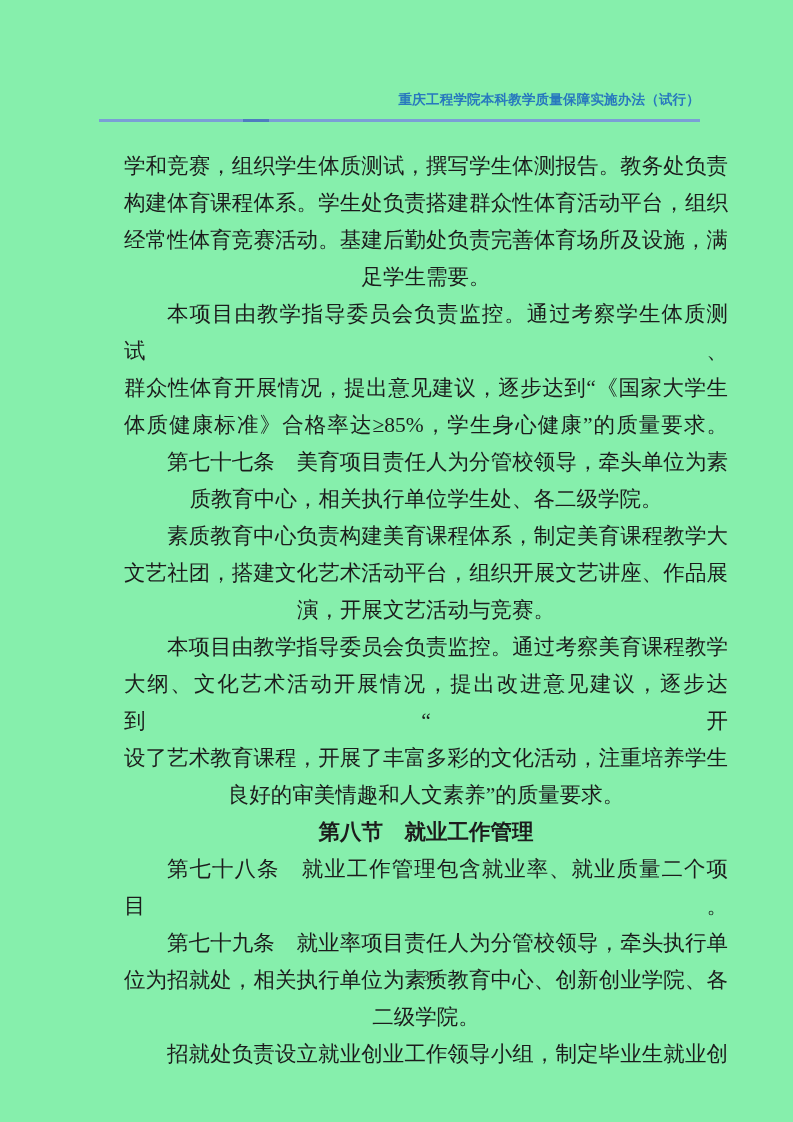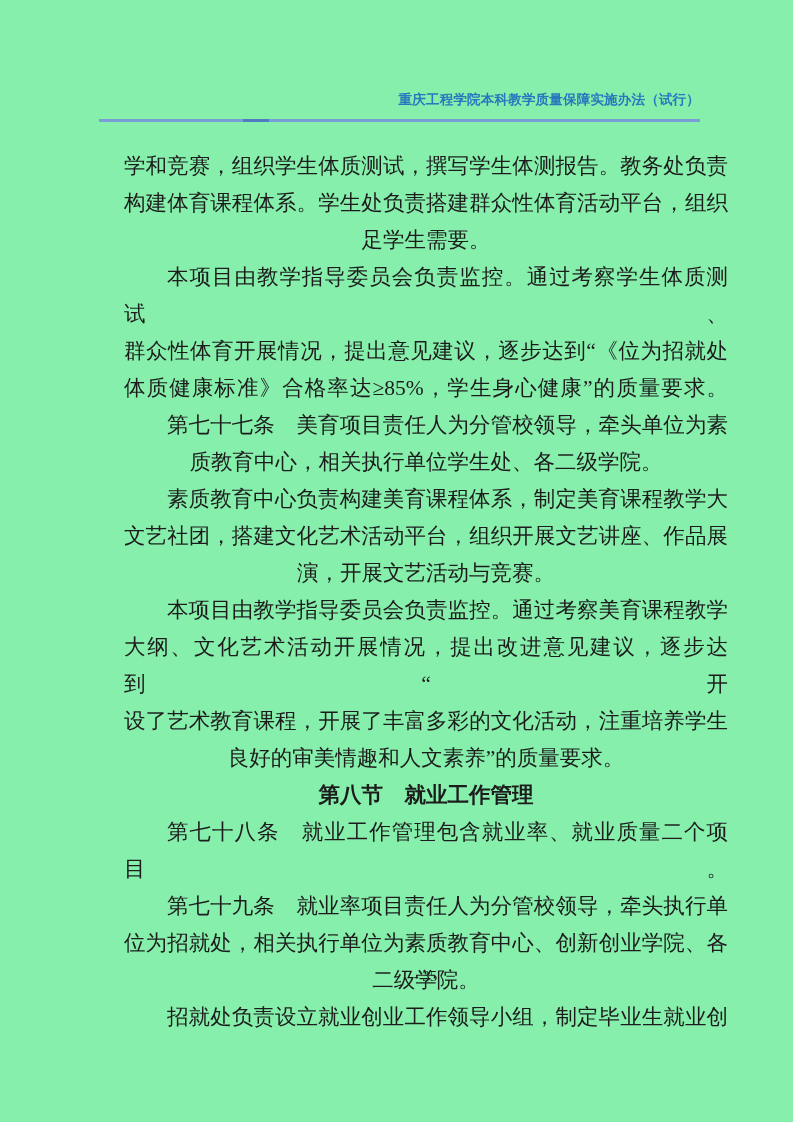--- a/index.html
+++ b/index.html
@@ -77,23 +77,24 @@
 <body>
 
 <div class="page">
   <div class="running-header">重庆工程学院本科教学质量保障实施办法（试行）</div>
   <div class="header-rule">
     <span class="rule-dark"></span>
   </div>
   <div class="doc-body">
       <div class="line justify">学和竞赛，组织学生体质测试，撰写学生体测报告。教务处负责</div>
       <div class="line justify">构建体育课程体系。学生处负责搭建群众性体育活动平台，组织</div>
+      <div class="line justify">经常性体育竞赛活动。基建后勤处负责完善体育场所及设施，满</div>
       <div class="line">足学生需要。</div>
       <div class="line justify indent">本项目由教学指导委员会负责监控。通过考察学生体质测试、</div>
-      <div class="line justify">群众性体育开展情况，提出意见建议，逐步达到“《位为招就处</div>
+      <div class="line justify">群众性体育开展情况，提出意见建议，逐步达到“《国家大学生</div>
       <div class="line justify">体质健康标准》合格率达≥85%，学生身心健康”的质量要求。</div>
       <div class="line justify indent">第七十七条　美育项目责任人为分管校领导，牵头单位为素</div>
       <div class="line">质教育中心，相关执行单位学生处、各二级学院。</div>
       <div class="line justify indent">素质教育中心负责构建美育课程体系，制定美育课程教学大</div>
       <div class="line justify">文艺社团，搭建文化艺术活动平台，组织开展文艺讲座、作品展</div>
       <div class="line">演，开展文艺活动与竞赛。</div>
       <div class="line justify indent">本项目由教学指导委员会负责监控。通过考察美育课程教学</div>
       <div class="line justify">大纲、文化艺术活动开展情况，提出改进意见建议，逐步达到“开</div>
       <div class="line justify">设了艺术教育课程，开展了丰富多彩的文化活动，注重培养学生</div>
       <div class="line">良好的审美情趣和人文素养”的质量要求。</div>

